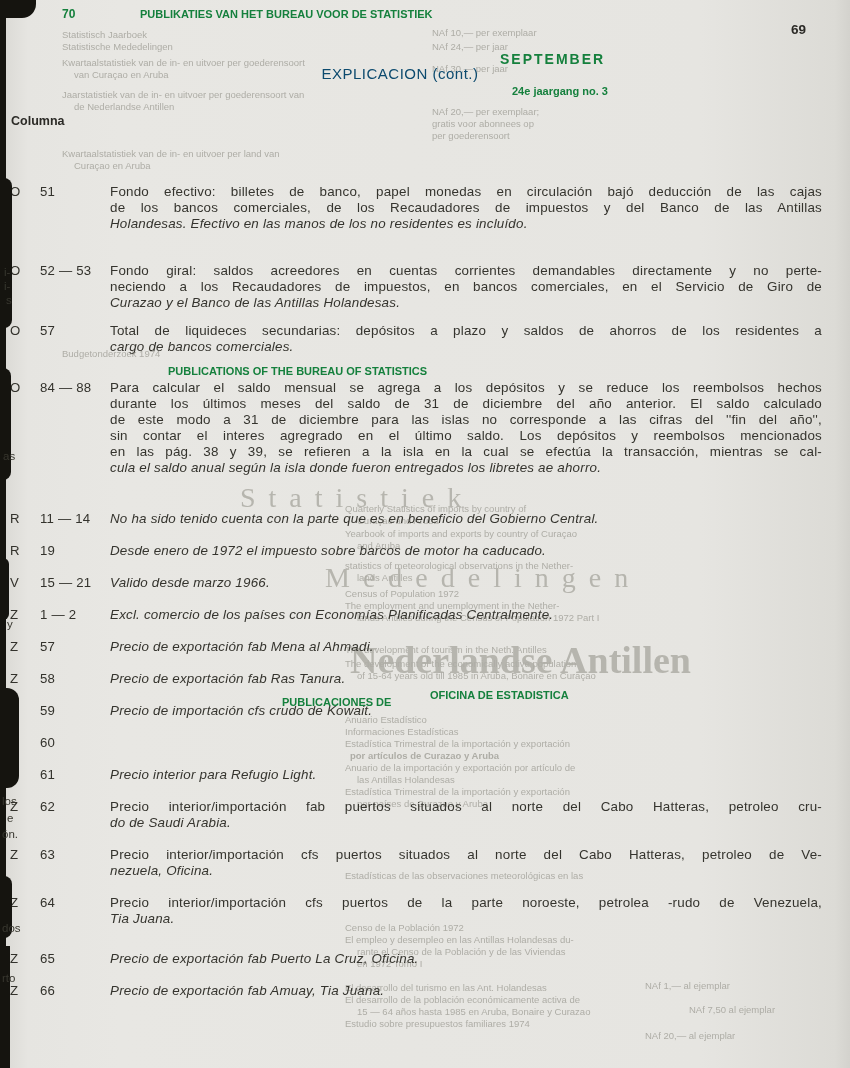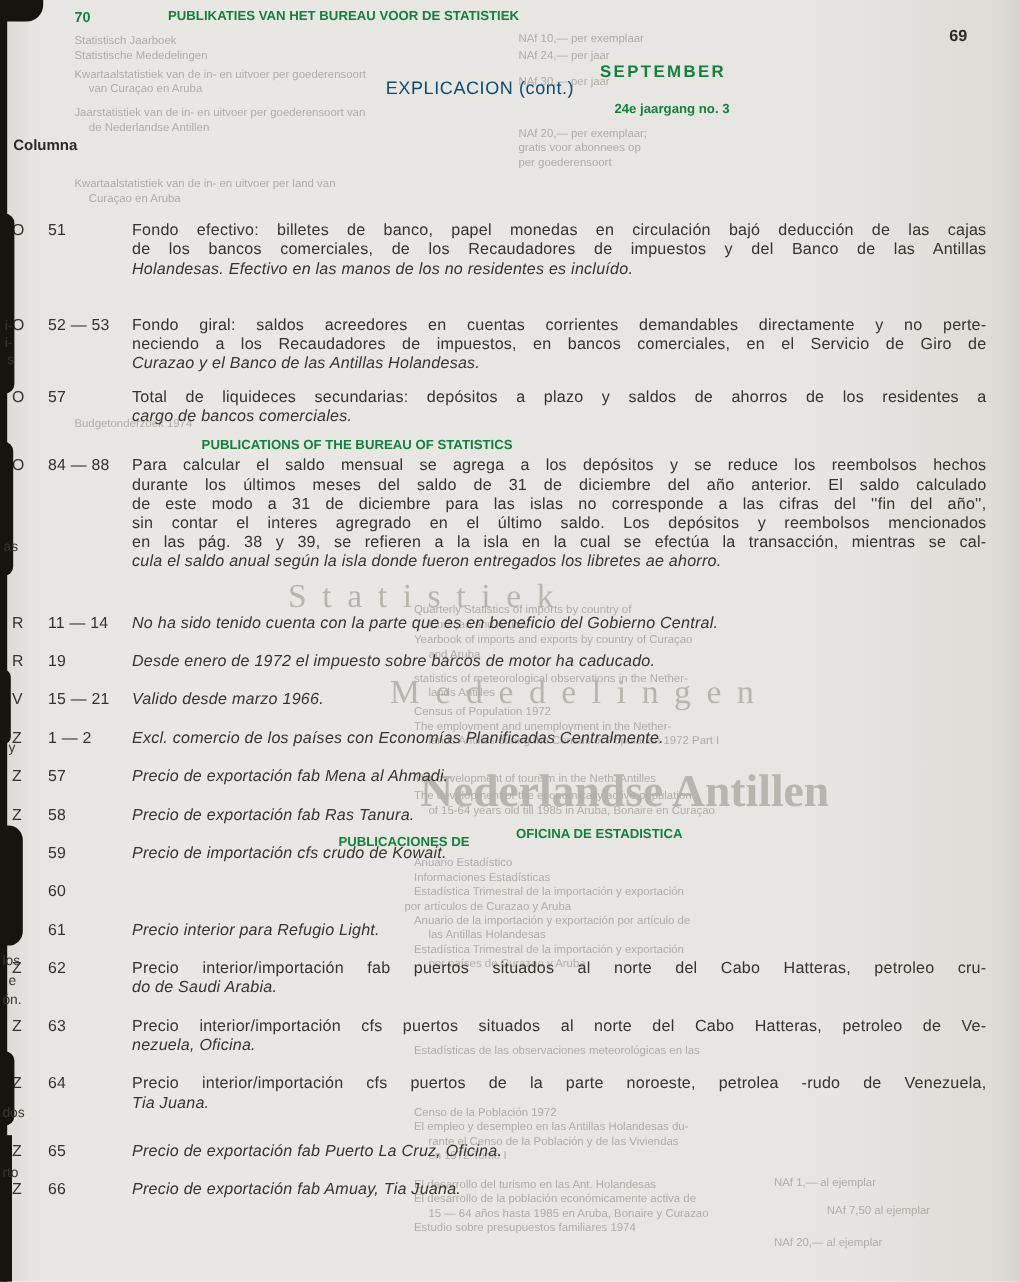--- a/index.html
+++ b/index.html
@@ -99,21 +99,21 @@
     <div class="ghost" style="left: 357px; top: 612px; font-size: 9.5px;">lands Antilles during the Census of Population 1972 Part I</div>
     <div class="ghost" style="left: 345px; top: 644px; font-size: 9.5px;">The development of tourism in the Neth. Antilles</div>
     <div class="ghost bold serif" style="left: 350px; top: 655px; font-size: 38px;">Nederlandse Antillen</div>
     <div class="ghost" style="left: 345px; top: 658px; font-size: 9.5px;">The development of the economically active population</div>
     <div class="ghost" style="left: 357px; top: 670px; font-size: 9.5px;">of 15-64 years old till 1985 in Aruba, Bonaire en Curaçao</div>
     <div class="ghost bold" style="left: 282px; top: 697px; font-size: 11px;">PUBLICACIONES DE</div>
     <div class="ghost bold" style="left: 430px; top: 690px; font-size: 11px;">OFICINA DE ESTADISTICA</div>
     <div class="ghost" style="left: 345px; top: 714px; font-size: 9.5px;">Anuario Estadístico</div>
     <div class="ghost" style="left: 345px; top: 726px; font-size: 9.5px;">Informaciones Estadísticas</div>
     <div class="ghost" style="left: 345px; top: 738px; font-size: 9.5px;">Estadística Trimestral de la importación y exportación</div>
-    <div class="ghost" style="left: 337px; top: 750px; font-size: 9.5px;">por artículos de Curazao y Aruba</div>
+    <div class="ghost" style="left: 350px; top: 750px; font-size: 9.5px; font-weight: bold;">por artículos de Curazao y Aruba</div>
     <div class="ghost" style="left: 345px; top: 762px; font-size: 9.5px;">Anuario de la importación y exportación por artículo de</div>
     <div class="ghost" style="left: 357px; top: 774px; font-size: 9.5px;">las Antillas Holandesas</div>
     <div class="ghost" style="left: 345px; top: 786px; font-size: 9.5px;">Estadística Trimestral de la importación y exportación</div>
     <div class="ghost" style="left: 357px; top: 798px; font-size: 9.5px;">por países de Curazao y Aruba</div>
     <div class="ghost" style="left: 345px; top: 870px; font-size: 9.5px;">Estadísticas de las observaciones meteorológicas en las</div>
     <div class="ghost" style="left: 345px; top: 922px; font-size: 9.5px;">Censo de la Población 1972</div>
     <div class="ghost" style="left: 345px; top: 934px; font-size: 9.5px;">El empleo y desempleo en las Antillas Holandesas du-</div>
     <div class="ghost" style="left: 357px; top: 946px; font-size: 9.5px;">rante el Censo de la Población y de las Viviendas</div>
     <div class="ghost" style="left: 357px; top: 958px; font-size: 9.5px;">en 1972 Tomo I</div>
     <div class="ghost" style="left: 345px; top: 982px; font-size: 9.5px;">El desarrollo del turismo en las Ant. Holandesas</div>

